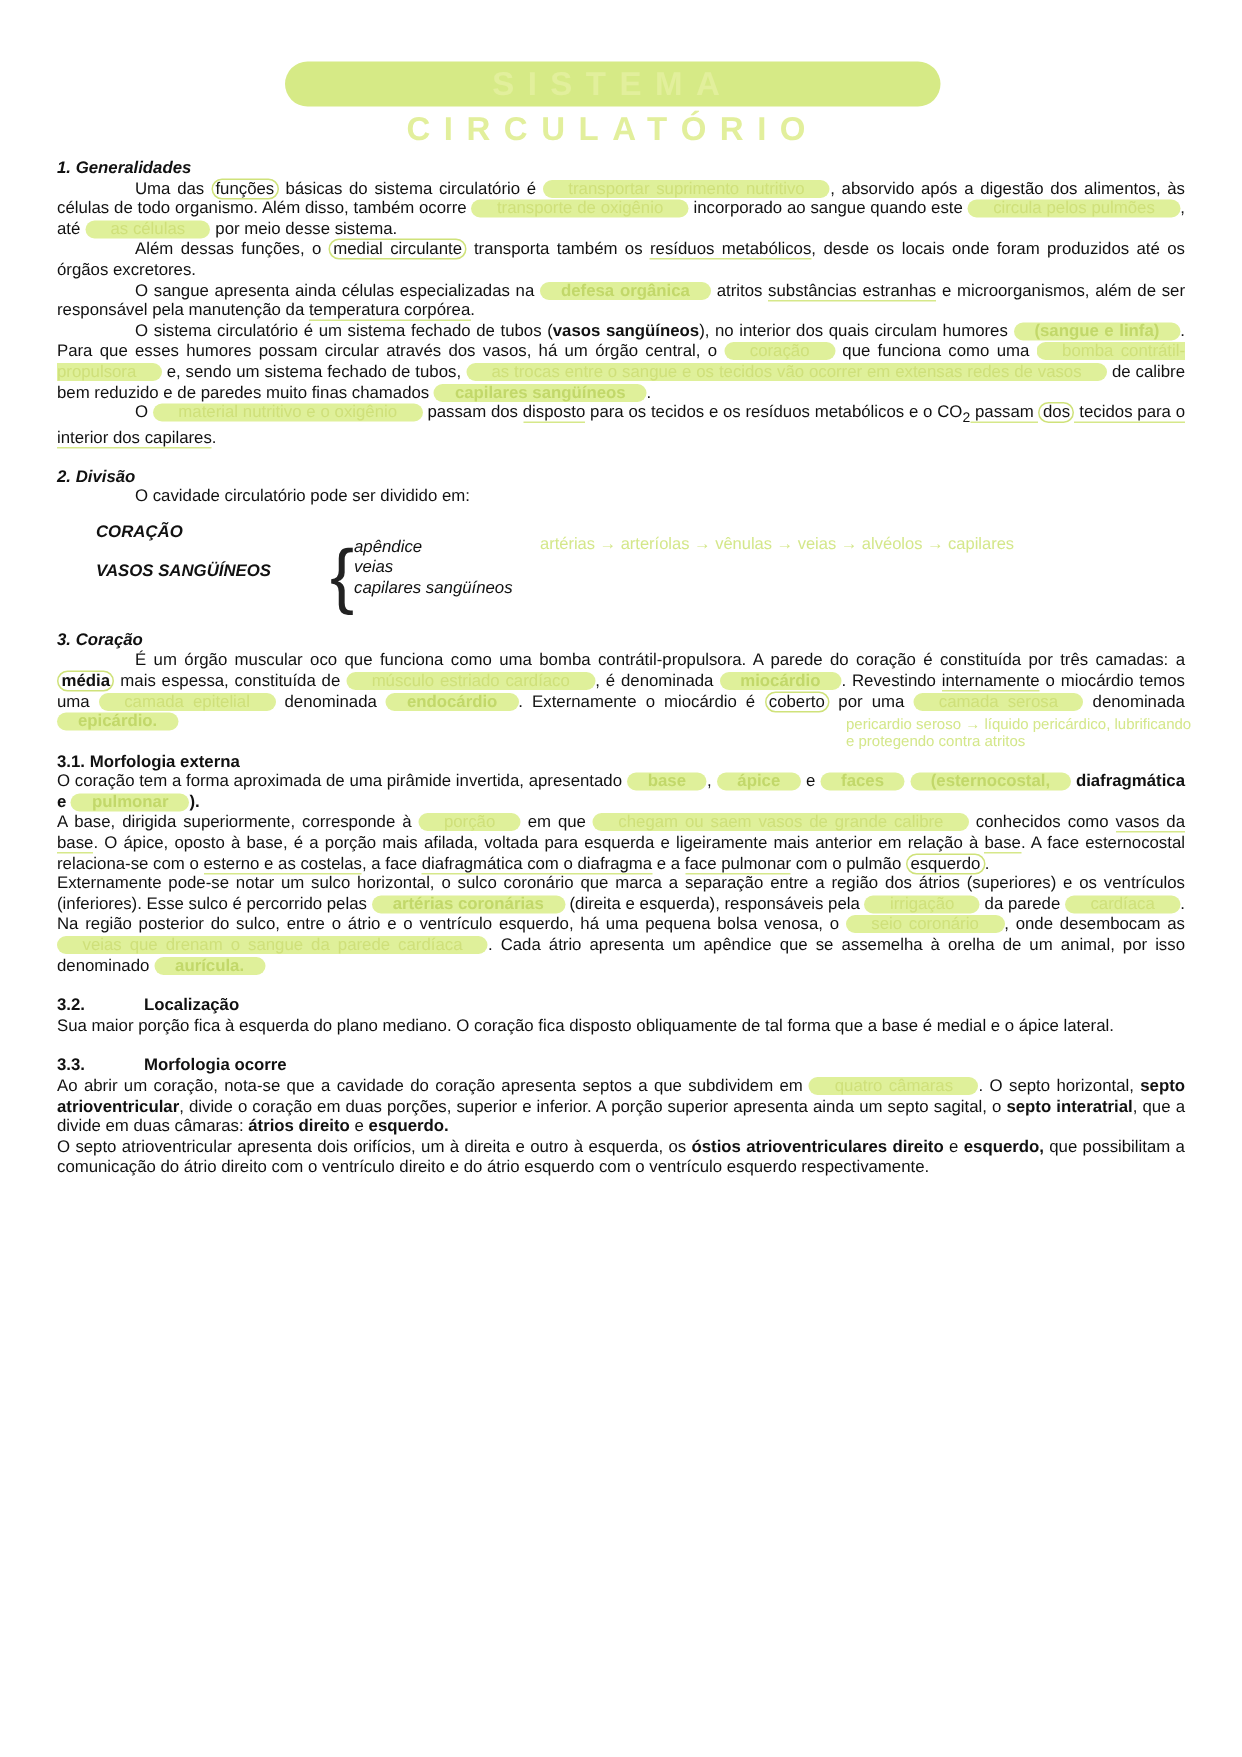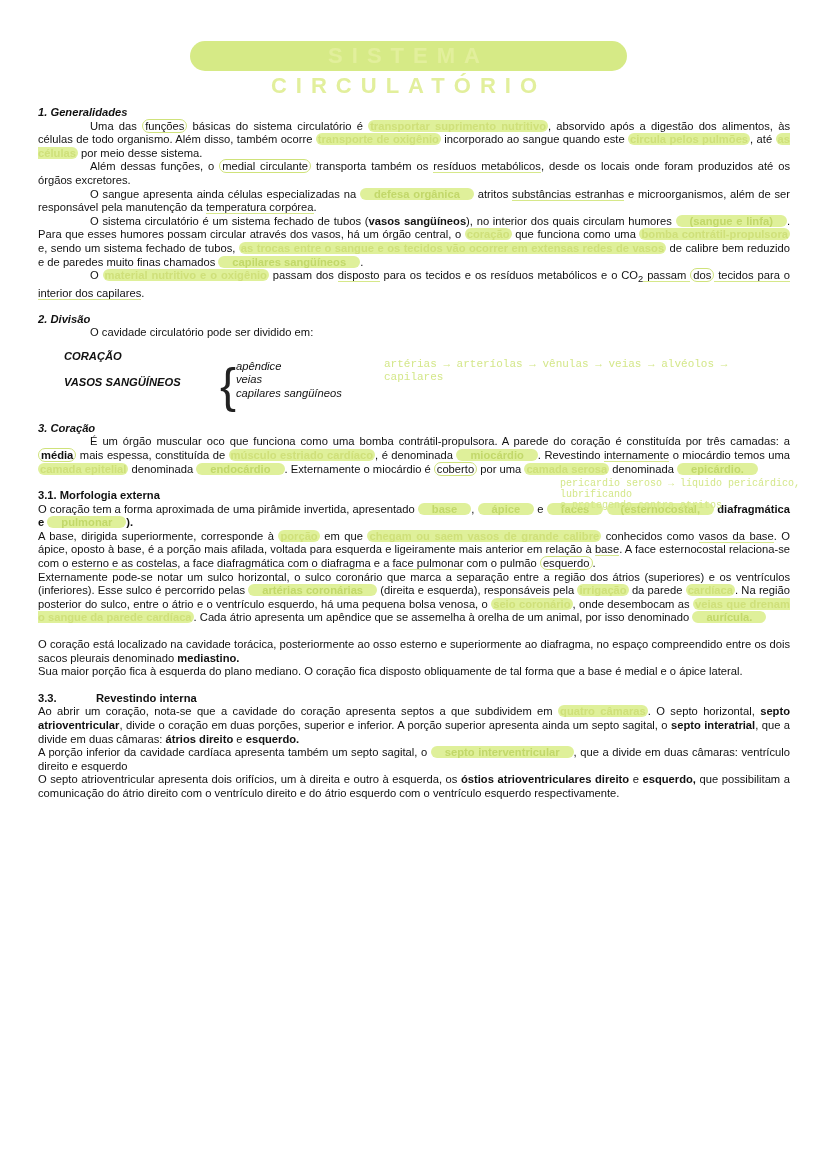--- a/index.html
+++ b/index.html
@@ -7,26 +7,26 @@
          font-family:"Liberation Sans", sans-serif; color:#111; font-size:11.2px; line-height:13.6px; }
   .title-pill { position:absolute; left:190px; top:41px; width:437px; height:30px; border-radius:15px;
                 background:#d6ea86; text-align:center; }
   .title-pill span { font-size:22px; letter-spacing:9px; color:#e2ef9c; font-weight:bold; line-height:30px; }
   .page { position:absolute; left:38px; top:106px; width:752px; }
   p { margin:0; text-align:justify; }
   .ind { text-indent:52px; }
   h3 { margin:0; font-size:11.2px; font-weight:bold; }
   h3.it { font-style:italic; }
   .gap { height:12px; }
-  .hl { background:#dff09a; color:#cfe07a; border-radius:6px; padding:0 2px;font-weight:bold; }
+  .hl { background:#dff09a; color:#cfe07a; border-radius:6px; padding:0 17px; }
   .hl-b { background:#dff09a; color:#c2d86a; border-radius:6px; padding:0 14px; font-weight:bold; }
   .circ { border:1.5px solid #cfe27a; border-radius:10px; padding:0 2px; }
   .ul { border-bottom:1.5px solid #d6e88a; }
   b { font-weight:bold; }
-  .hw { color:#d4e78a; font-family:Liberation Mono, monospace; font-size:11px;margin-left:24px; }
+  .hw { color:#d4e78a; font-family:Liberation Sans, sans-serif; font-size:11px; }
   .division { position:relative; height:76px; }
   .div-l { position:absolute; left:26px; font-weight:bold; font-style:italic; }
   .brace { position:absolute; left:182px; top:22px; font-size:48px; line-height:48px; color:#222; font-weight:lighter; }
   .vessels { position:absolute; left:198px; top:20px; font-style:italic; line-height:13.5px; }
   .notes1 { position:absolute; left:322px; top:18px; }
   .notes2 { position:absolute; left:496px; top:370px; line-height:11px; font-size:10px; }
   .num-h { display:inline-block; width:58px; }
 </style>
 </head>
 <body>
@@ -61,26 +61,25 @@
   <h3 class="it">3. Coração</h3>
   <p class="ind"><span>É um órgão muscular oco que funciona como uma bomba contrátil-propulsora. A parede do coração é constituída por três camadas: a </span><b class="circ">média</b><span> mais espessa, constituída de </span><span class="hl">músculo estriado cardíaco</span><span>, é denominada </span><span class="hl-b">miocárdio</span><span>. Revestindo </span><span class="ul">internamente</span><span> o miocárdio temos uma </span><span class="hl">camada epitelial</span><span> denominada </span><span class="hl-b">endocárdio</span><span>. Externamente o miocárdio é </span><span class="circ">coberto</span><span> por uma </span><span class="hl">camada serosa</span><span> denominada </span><span class="hl-b">epicárdio.</span></p>
 
   <div class="gap" style="height:13px"></div>
   <h3>3.1. Morfologia externa</h3>
   <p><span>O coração tem a forma aproximada de uma pirâmide invertida, apresentado </span><span class="hl-b">base</span><span>, </span><span class="hl-b">ápice</span><span> e </span><span class="hl-b">faces</span><span> </span><span class="hl-b">(esternocostal,</span><span> </span><b>diafragmática e</b><span> </span><span class="hl-b">pulmonar</span><b>).</b></p>
   <p><span>A base, dirigida superiormente, corresponde à </span><span class="hl">porção</span><span> em que </span><span class="hl">chegam ou saem vasos de grande calibre</span><span> conhecidos como </span><span class="ul">vasos da base</span><span>. O ápice, oposto à base, é a porção mais afilada, voltada para esquerda e ligeiramente mais anterior em relação à </span><span class="ul">base</span><span>. A face esternocostal relaciona-se com o </span><span class="ul">esterno e as costelas</span><span>, a face </span><span class="ul">diafragmática com o diafragma</span><span> e a </span><span class="ul">face pulmonar</span><span> com o pulmão </span><span class="circ">esquerdo</span><span>.</span></p>
   <p><span>Externamente pode-se notar um sulco horizontal, o sulco coronário que marca a separação entre a região dos átrios (superiores) e os ventrículos (inferiores). Esse sulco é percorrido pelas </span><span class="hl-b">artérias coronárias</span><span> (direita e esquerda), responsáveis pela </span><span class="hl">irrigação</span><span> da parede </span><span class="hl">cardíaca</span><span>. Na região posterior do sulco, entre o átrio e o ventrículo esquerdo, há uma pequena bolsa venosa, o </span><span class="hl">seio coronário</span><span>, onde desembocam as </span><span class="hl">veias que drenam o sangue da parede cardíaca</span><span>. Cada átrio apresenta um apêndice que se assemelha à orelha de um animal, por isso denominado </span><span class="hl-b">aurícula.</span></p>
 
   <div class="gap" style="height:13px"></div>
-  <p><span>O coração está localizado na cavidade torácica, posteriormente ao osso esterno e superiormente ao diafragma, no espaço compreendido entre os dois sacos pleurais denominado </span><b>mediastino.</b></p>
+  <h3><span class="num-h">3.2.</span><span>Localização</span></h3>
   <p>Sua maior porção fica à esquerda do plano mediano. O coração fica disposto obliquamente de tal forma que a base é medial e o ápice lateral.</p>
 
   <div class="gap" style="height:13px"></div>
-  <h3><span class="num-h">3.3.</span><span>Revestindo interna</span></h3>
+  <h3><span class="num-h">3.3.</span><span>Morfologia ocorre</span></h3>
   <p><span>Ao abrir um coração, nota-se que a cavidade do coração apresenta septos a que subdividem em </span><span class="hl">quatro câmaras</span><span>. O septo horizontal, </span><b>septo atrioventricular</b><span>, divide o coração em duas porções, superior e inferior. A porção superior apresenta ainda um septo sagital, o </span><b>septo interatrial</b><span>, que a divide em duas câmaras: </span><b>átrios direito</b><span> e </span><b>esquerdo.</b></p>
-  <p><span>A porção inferior da cavidade cardíaca apresenta também um septo sagital, o </span><span class="hl-b">septo interventricular</span><span>, que a divide em duas câmaras: ventrículo direito e esquerdo</span></p>
   <p><span>O septo atrioventricular apresenta dois orifícios, um à direita e outro à esquerda, os </span><b>óstios atrioventriculares direito</b><span> e </span><b>esquerdo,</b><span> que possibilitam a comunicação do átrio direito com o ventrículo direito e do átrio esquerdo com o ventrículo esquerdo respectivamente.</span></p>
 </div>
 
-<div class="notes2 hw" style="position:absolute;left:536px;top:478px;">
+<div class="notes2 hw" style="position:absolute;left:564px;top:478px;">
   <div>pericardio seroso → líquido pericárdico, lubrificando</div>
   <div>e protegendo contra atritos</div>
 </div>
 
 </body></html>

